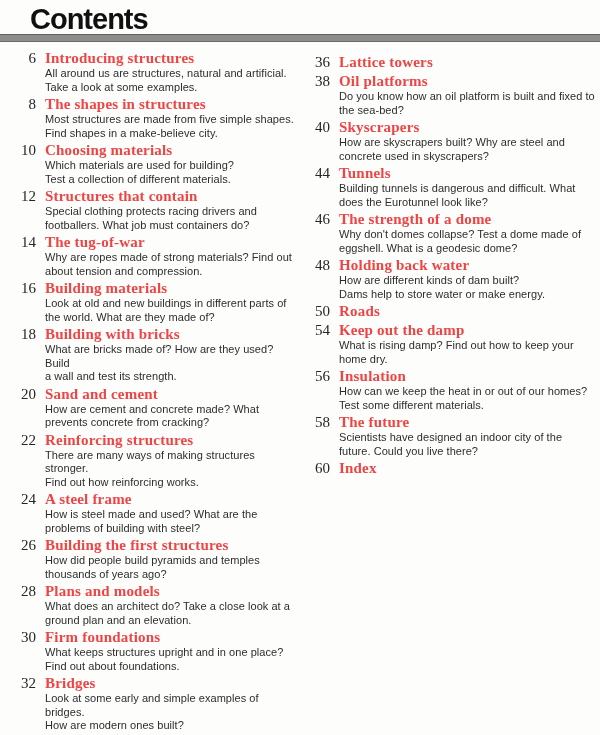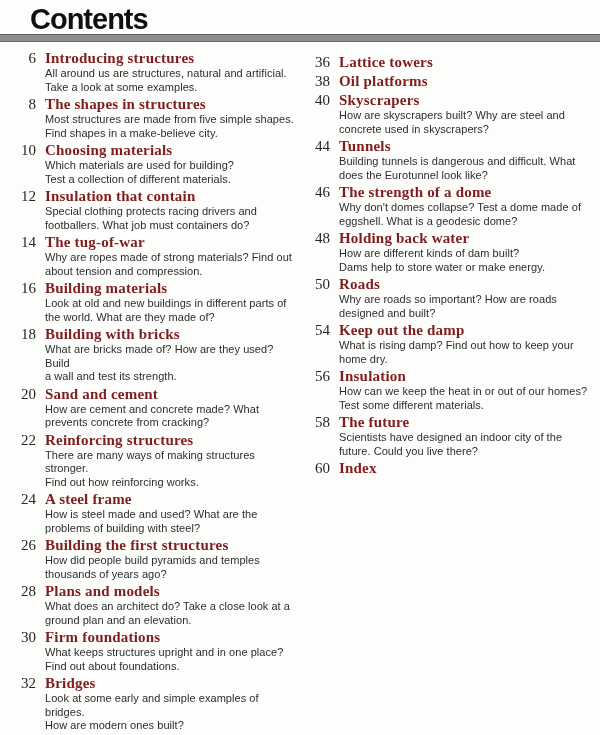--- a/index.html
+++ b/index.html
@@ -71,21 +71,21 @@
   .entry-body {
     flex: 1;
     min-width: 0;
   }
   .entry-title {
     font-family: "Liberation Serif", "DejaVu Serif", serif;
     font-weight: bold;
     font-size: 15px;
     line-height: 17px;
     letter-spacing: 0.2px;
-    color: #7f1d1d;
+    color: #ef4444;
   }
   .entry-desc {
     font-family: "Liberation Sans", sans-serif;
     font-size: 11px;
     line-height: 13.5px;
     letter-spacing: 0.05px;
     color: #2d2d2d;
     white-space: pre-line;
   }
   .entry-desc:empty {
@@ -123,21 +123,21 @@
     <div class="entry-body">
       <div class="entry-title">Choosing materials</div>
       <div class="entry-desc">Which materials are used for building?
 Test a collection of different materials.</div>
     </div>
   </div>
 
   <div class="entry">
     <div class="entry-num">12</div>
     <div class="entry-body">
-      <div class="entry-title">Insulation that contain</div>
+      <div class="entry-title">Structures that contain</div>
       <div class="entry-desc">Special clothing protects racing drivers and
 footballers. What job must containers do?</div>
     </div>
   </div>
 
   <div class="entry">
     <div class="entry-num">14</div>
     <div class="entry-body">
       <div class="entry-title">The tug-of-war</div>
       <div class="entry-desc">Why are ropes made of strong materials? Find out
@@ -232,20 +232,22 @@
     <div class="entry-num">36</div>
     <div class="entry-body">
       <div class="entry-title">Lattice towers</div>
     </div>
   </div>
 
   <div class="entry">
     <div class="entry-num">38</div>
     <div class="entry-body">
       <div class="entry-title">Oil platforms</div>
+      <div class="entry-desc">Do you know how an oil platform is built and fixed to
+the sea-bed?</div>
     </div>
   </div>
 
   <div class="entry">
     <div class="entry-num">40</div>
     <div class="entry-body">
       <div class="entry-title">Skyscrapers</div>
       <div class="entry-desc">How are skyscrapers built? Why are steel and
 concrete used in skyscrapers?</div>
     </div>
@@ -276,22 +278,20 @@
       <div class="entry-title">Holding back water</div>
       <div class="entry-desc">How are different kinds of dam built?
 Dams help to store water or make energy.</div>
     </div>
   </div>
 
   <div class="entry">
     <div class="entry-num">50</div>
     <div class="entry-body">
       <div class="entry-title">Roads</div>
-      <div class="entry-desc">Why are roads so important? How are roads
-designed and built?</div>
     </div>
   </div>
 
 
   <div class="entry">
     <div class="entry-num">54</div>
     <div class="entry-body">
       <div class="entry-title">Keep out the damp</div>
       <div class="entry-desc">What is rising damp? Find out how to keep your
 home dry.</div>

